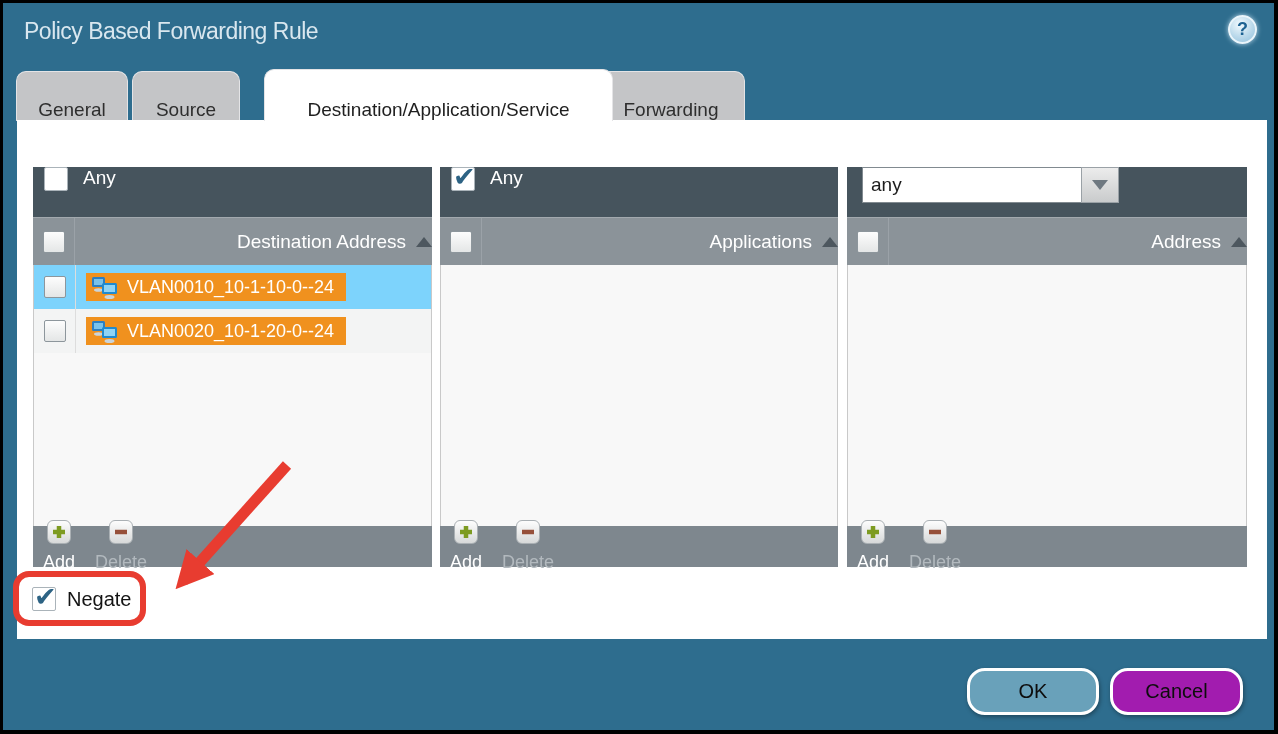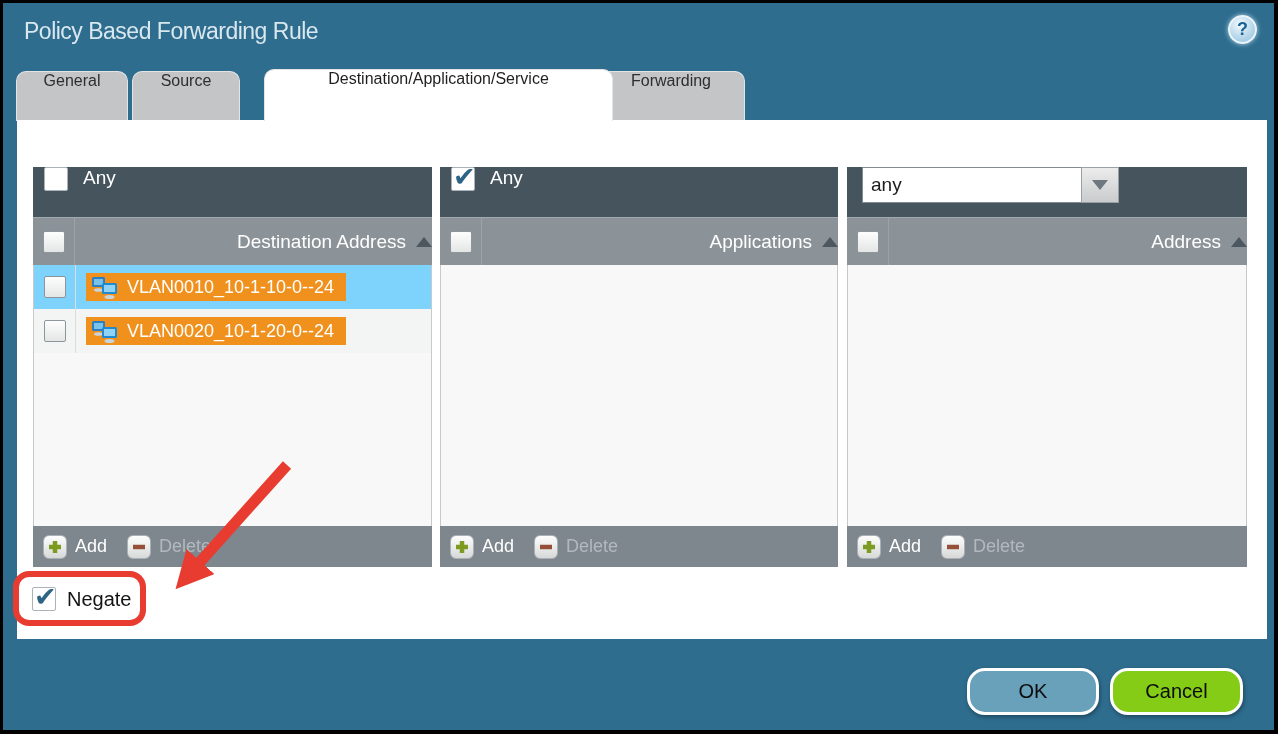--- a/index.html
+++ b/index.html
@@ -12,22 +12,22 @@
            color:#d9e7ef; font-weight:normal; }
   .help { position:absolute; left:1225px; top:12px; width:29px; height:29px; border-radius:50%;
           background:radial-gradient(circle at 40% 30%, #f2fafe, #b9d8ea 55%, #8fc0dd);
           border:2px solid #eaf5fb; box-shadow:0 0 5px rgba(220,240,255,.8);
           display:flex; align-items:center; justify-content:center;
           color:#1d6292; font-weight:bold; font-size:18px; cursor:pointer; }
 
   
   .tab { position:absolute; top:68px; height:50px; background:#c4c5c7;
          border:1px solid #e4e4e6; border-bottom:none; border-radius:10px 10px 0 0;
-         display:flex; align-items:flex-start; justify-content:center;
-         font-size:16px; color:#2e2e2e; cursor:pointer; }
+         display:flex; align-items:flex-end; justify-content:center;
+         font-size:19px; color:#2e2e2e; cursor:pointer; }
   .tab.active { top:66px; height:52px; background:#ffffff; color:#1f1f1f; z-index:2;margin-left:20px; }
   .tab-general { left:13px; width:112px; }
   .tab-source { left:129px; width:108px; }
   .tab-dest { left:241px; width:349px; }
   .tab-forwarding { left:594px; width:148px; }
 
   
   .content { position:absolute; left:14px; top:117px; width:1250px; height:519px; background:#ffffff; }
 
   .panel { position:absolute; top:14px; height:433px; display:flex; flex-direction:column; }
@@ -70,21 +70,21 @@
               border-top:10px solid #6e7880; display:inline-block; }
 
   
   .dropdown { display:flex; margin-left:4px; height:36px; cursor:pointer; }
   .dd-value { width:219px; background:#fff; border:1px solid #818a90; border-right:none;
               font-size:19px; color:#1c1c1c; display:flex; align-items:center; padding-left:8px; }
   .dd-btn { width:38px; background:linear-gradient(#ececec,#c9cbcc); border:1px solid #9aa1a6;
             display:flex; align-items:center; justify-content:center; }
 
   
-  .tool-btn { display:flex; align-items:center; gap:8px; cursor:pointer; }
+  .tool-btn { display:flex; align-items:center; gap:8px; cursor:pointer;flex-direction:column; }
   .tool-icon { width:24px; height:24px; border-radius:6px; border:1px solid #aab0b4;
                background:linear-gradient(#fdfdfd,#d7d9d9); display:flex; align-items:center; justify-content:center; }
   .tool-label { font-size:18px; color:#fff; }
   .tool-btn.disabled { cursor:default; }
   .tool-btn.disabled .tool-label { color:#b2b9be; }
 
   
   .negate-highlight { position:absolute; left:10px; top:568px; width:133px; height:55px;
                       border:6px solid #e83c30; border-radius:16px; background:transparent; z-index:5;
                       pointer-events:none; }
@@ -92,21 +92,21 @@
   .negate-label { position:absolute; left:64px; top:585px; font-size:20px; color:#141414; z-index:6; }
 
   
   .arrow-svg { position:absolute; left:0; top:0; width:1278px; height:734px; z-index:7; pointer-events:none; }
 
   
   .btn { position:absolute; top:665px; height:47px; border:3px solid #fff; border-radius:18px;
          display:flex; align-items:center; justify-content:center; font-size:20px; color:#0d0d0d;
          box-shadow:1px 2px 4px rgba(0,0,0,.35); cursor:pointer; }
   .btn-ok { left:964px; width:132px; background:#69a1ba; }
-  .btn-cancel { left:1107px; width:133px; background:#84cc16; }
+  .btn-cancel { left:1107px; width:133px; background:#a21caf; }
 </style>
 </head>
 <body>
 
 <div class="screen">
   <div class="dialog">
 
     <div class="title">Policy Based Forwarding Rule</div>
     <div class="help">?</div>
 

